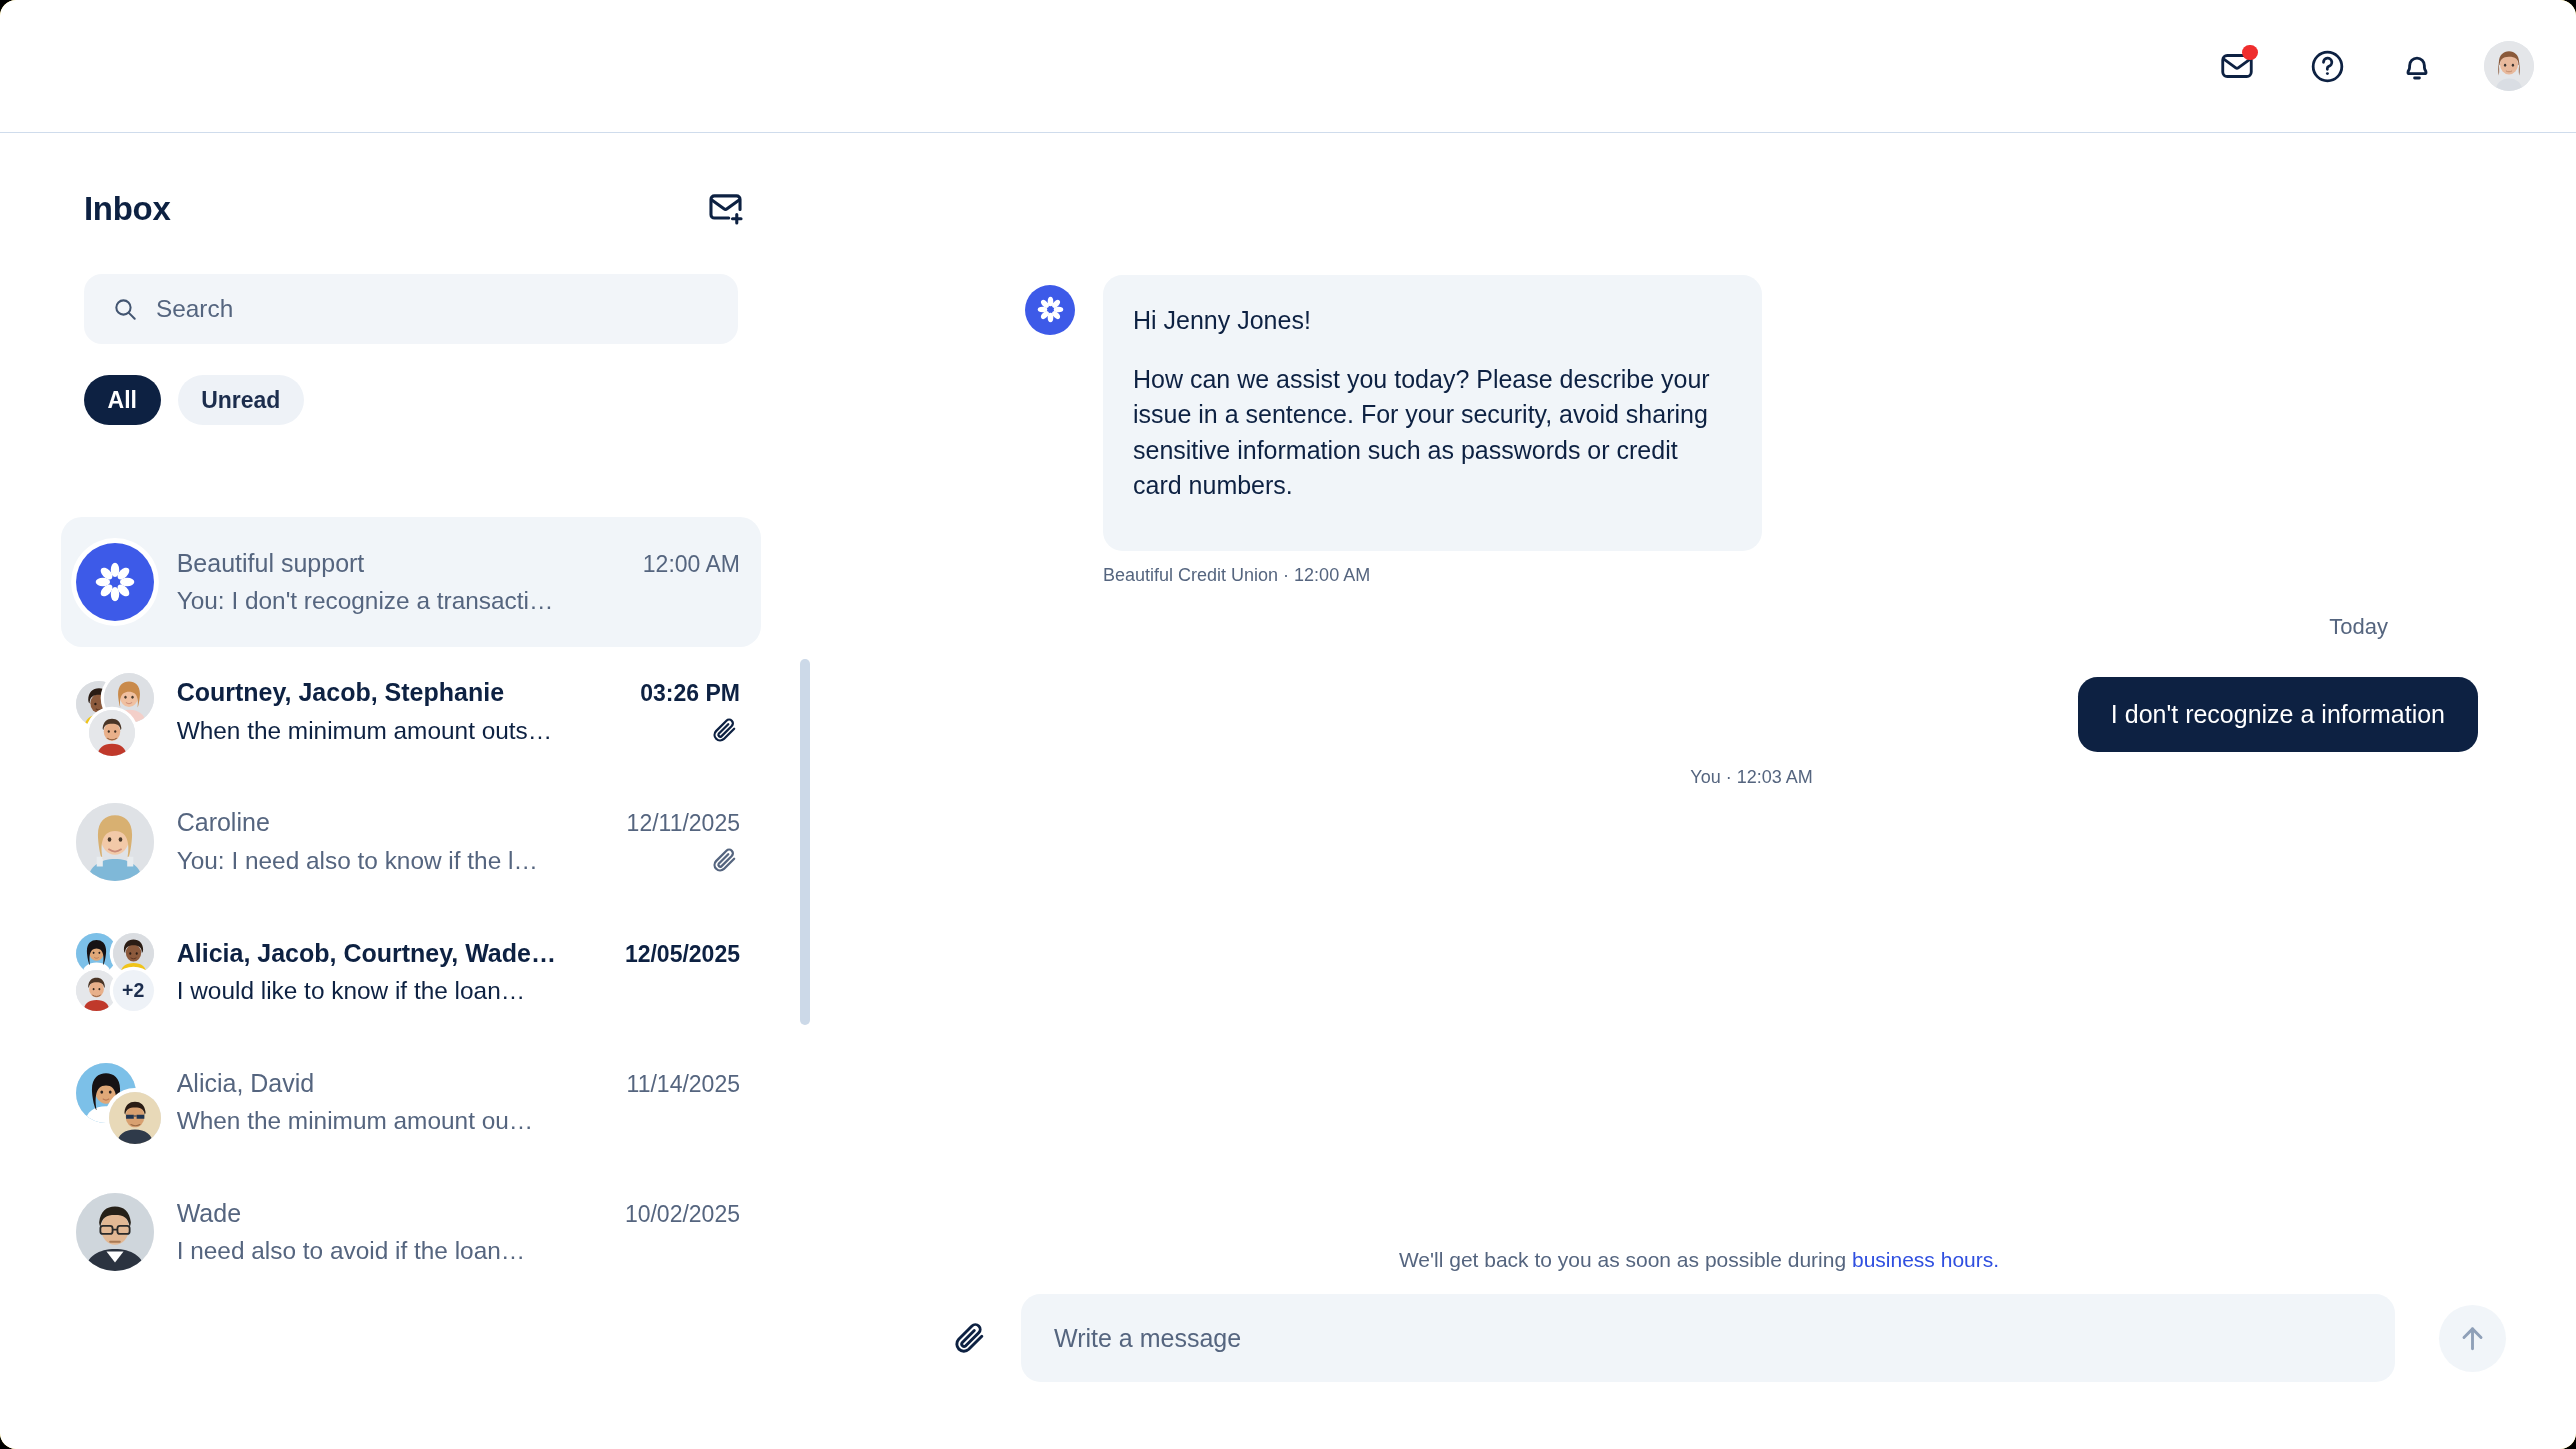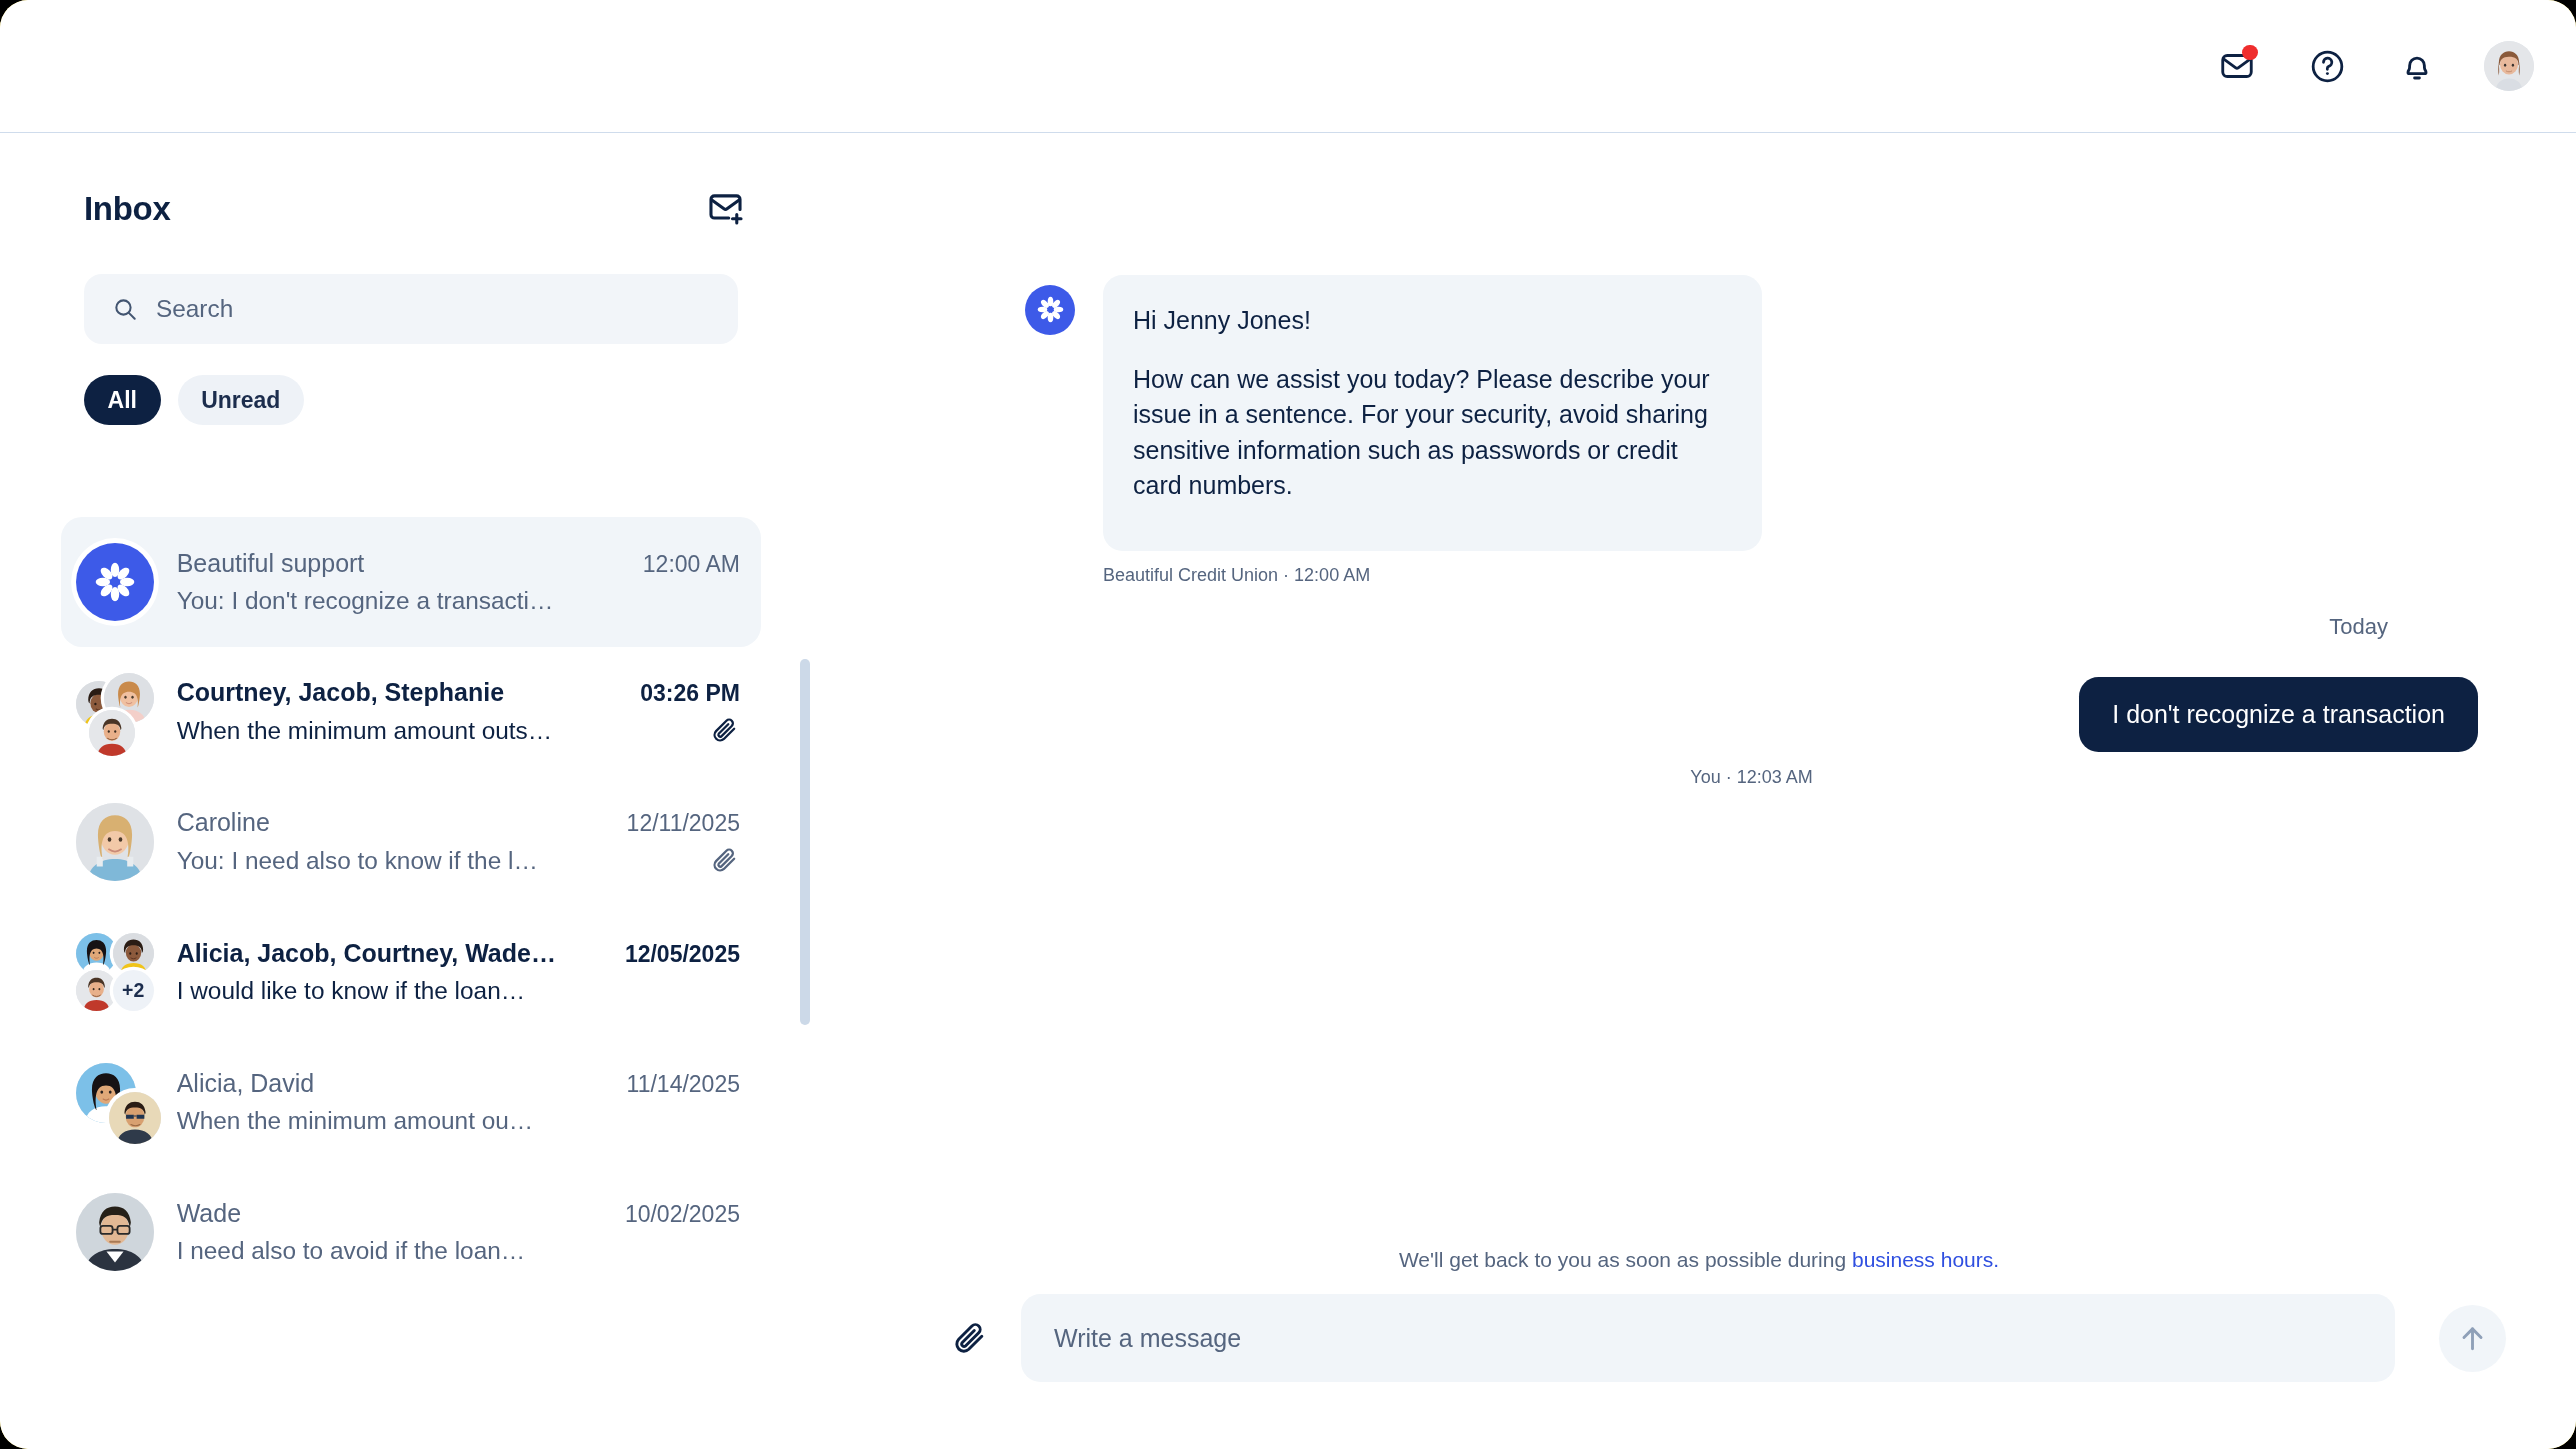--- a/index.html
+++ b/index.html
@@ -9,21 +9,21 @@
     height: 1450px;
     background: #000000;
     font-family: "Liberation Sans", sans-serif;
     overflow: hidden;
   }
 
   #app-window {
     position: absolute;
     inset: 0;
     background: #fde047;
-    border-radius: 28px;
+    border-radius: 16px;
     overflow: hidden;
   }
 
   
   #top-header {
     position: absolute;
     top: 0; left: 0; right: 0;
     height: 133px;
     background: #ffffff;
     border-bottom: 1.6px solid #cfdcec;
@@ -719,21 +719,21 @@
         <div class="bubble-in">
           <p>Hi Jenny Jones!</p>
           <p>How can we assist you today? Please describe your issue in a sentence. For your security, avoid sharing sensitive information such as passwords or credit card numbers.</p>
         </div>
       </div>
       <div class="meta-in">Beautiful Credit Union · 12:00 AM</div>
 
       <div class="day-divider">Today</div>
 
       <div class="msg-row-out">
-        <div class="bubble-out">I don't recognize a transaction</div>
+        <div class="bubble-out">I don't recognize a information</div>
       </div>
       <div class="meta-out">You · 12:03 AM</div>
     </div>
 
     <div id="composer-note">
       <span>We'll get back to you as soon as possible during </span><a href="#">business hours.</a>
     </div>
 
     <div id="composer">
       <button id="attach-btn">

